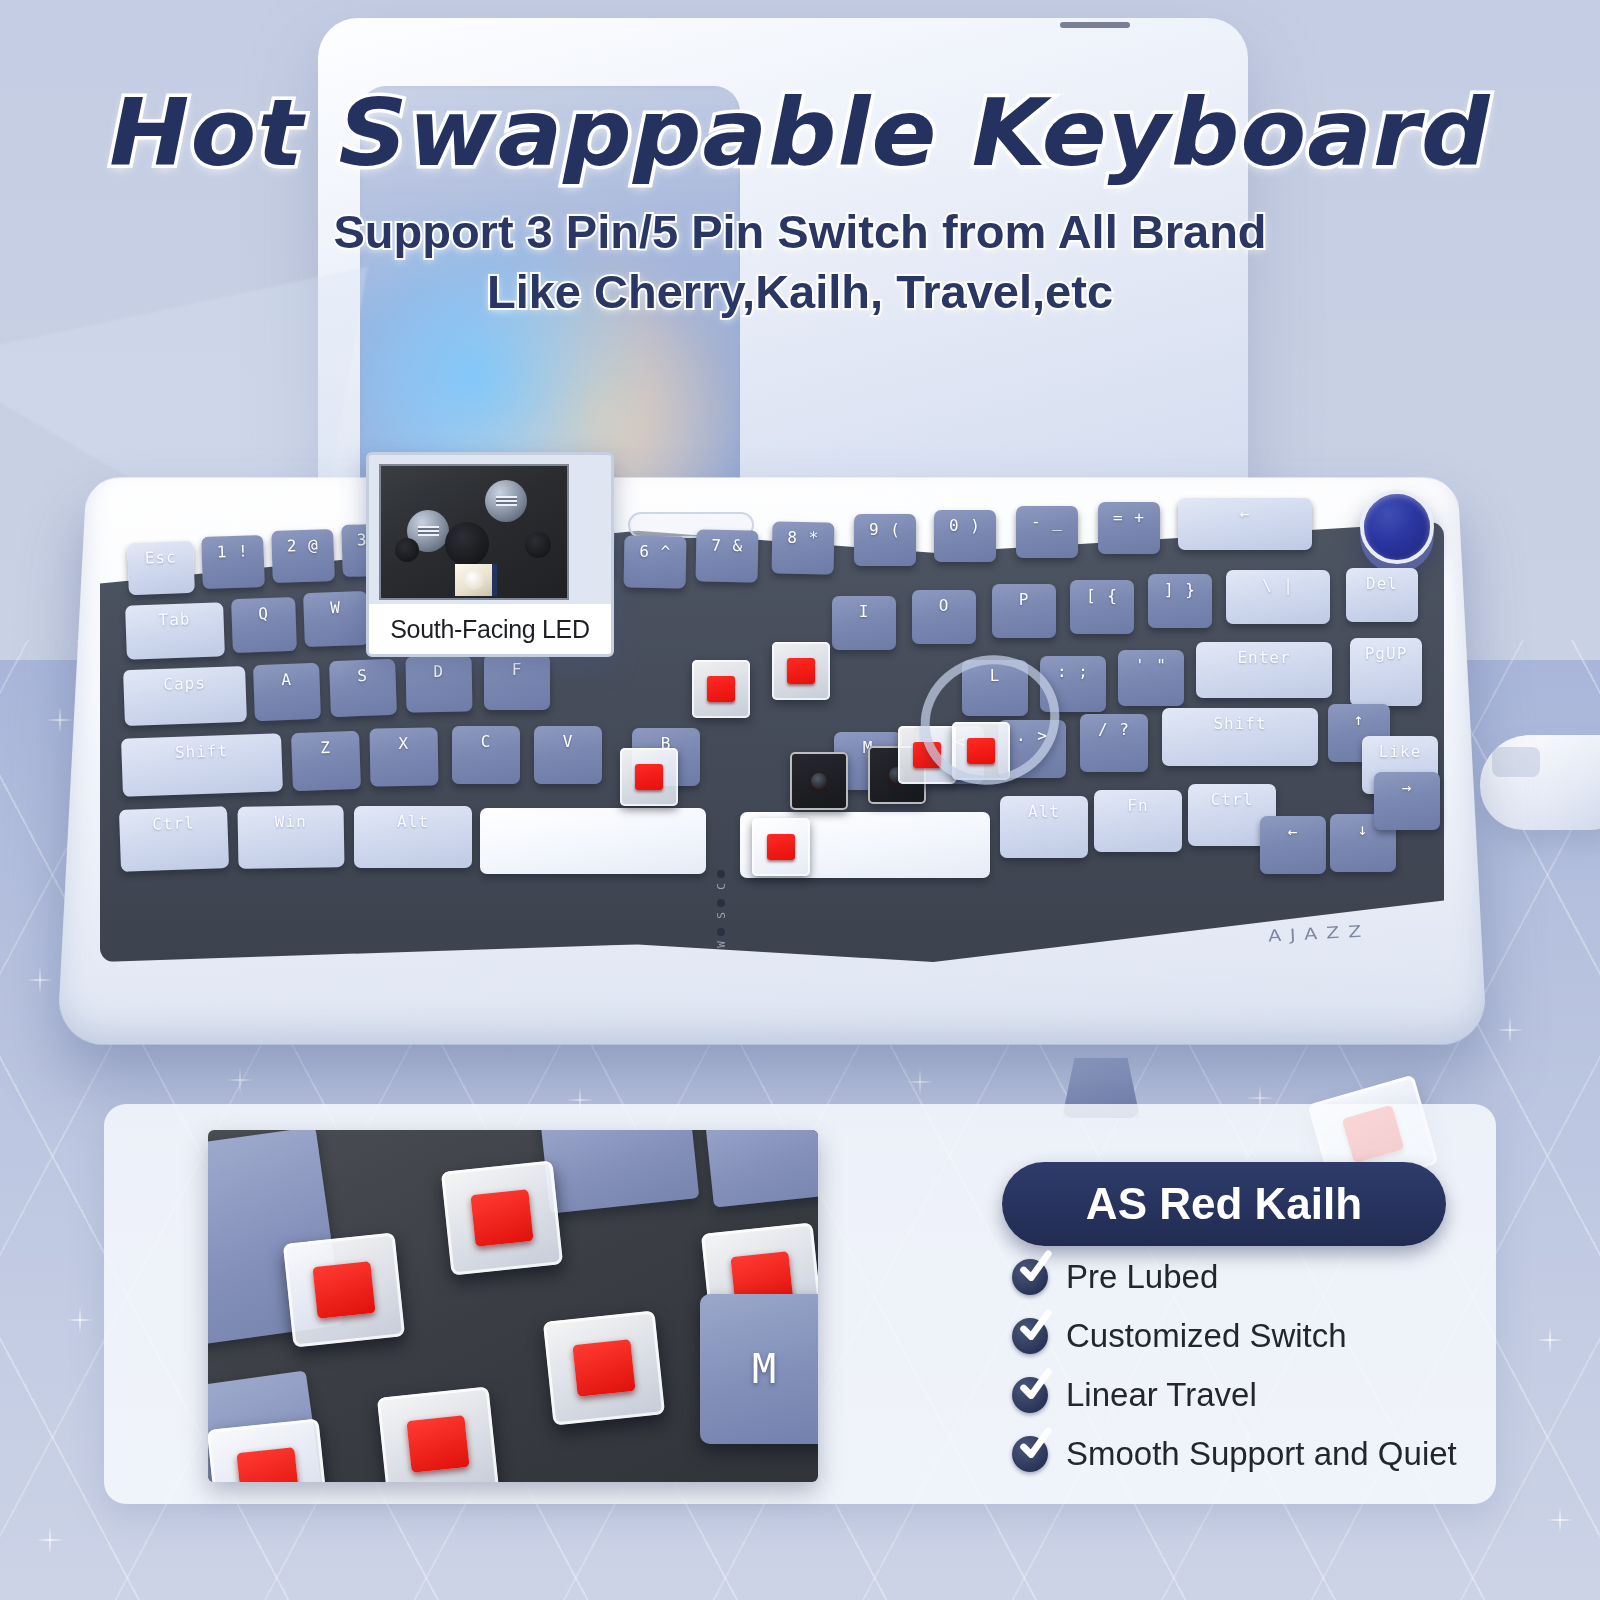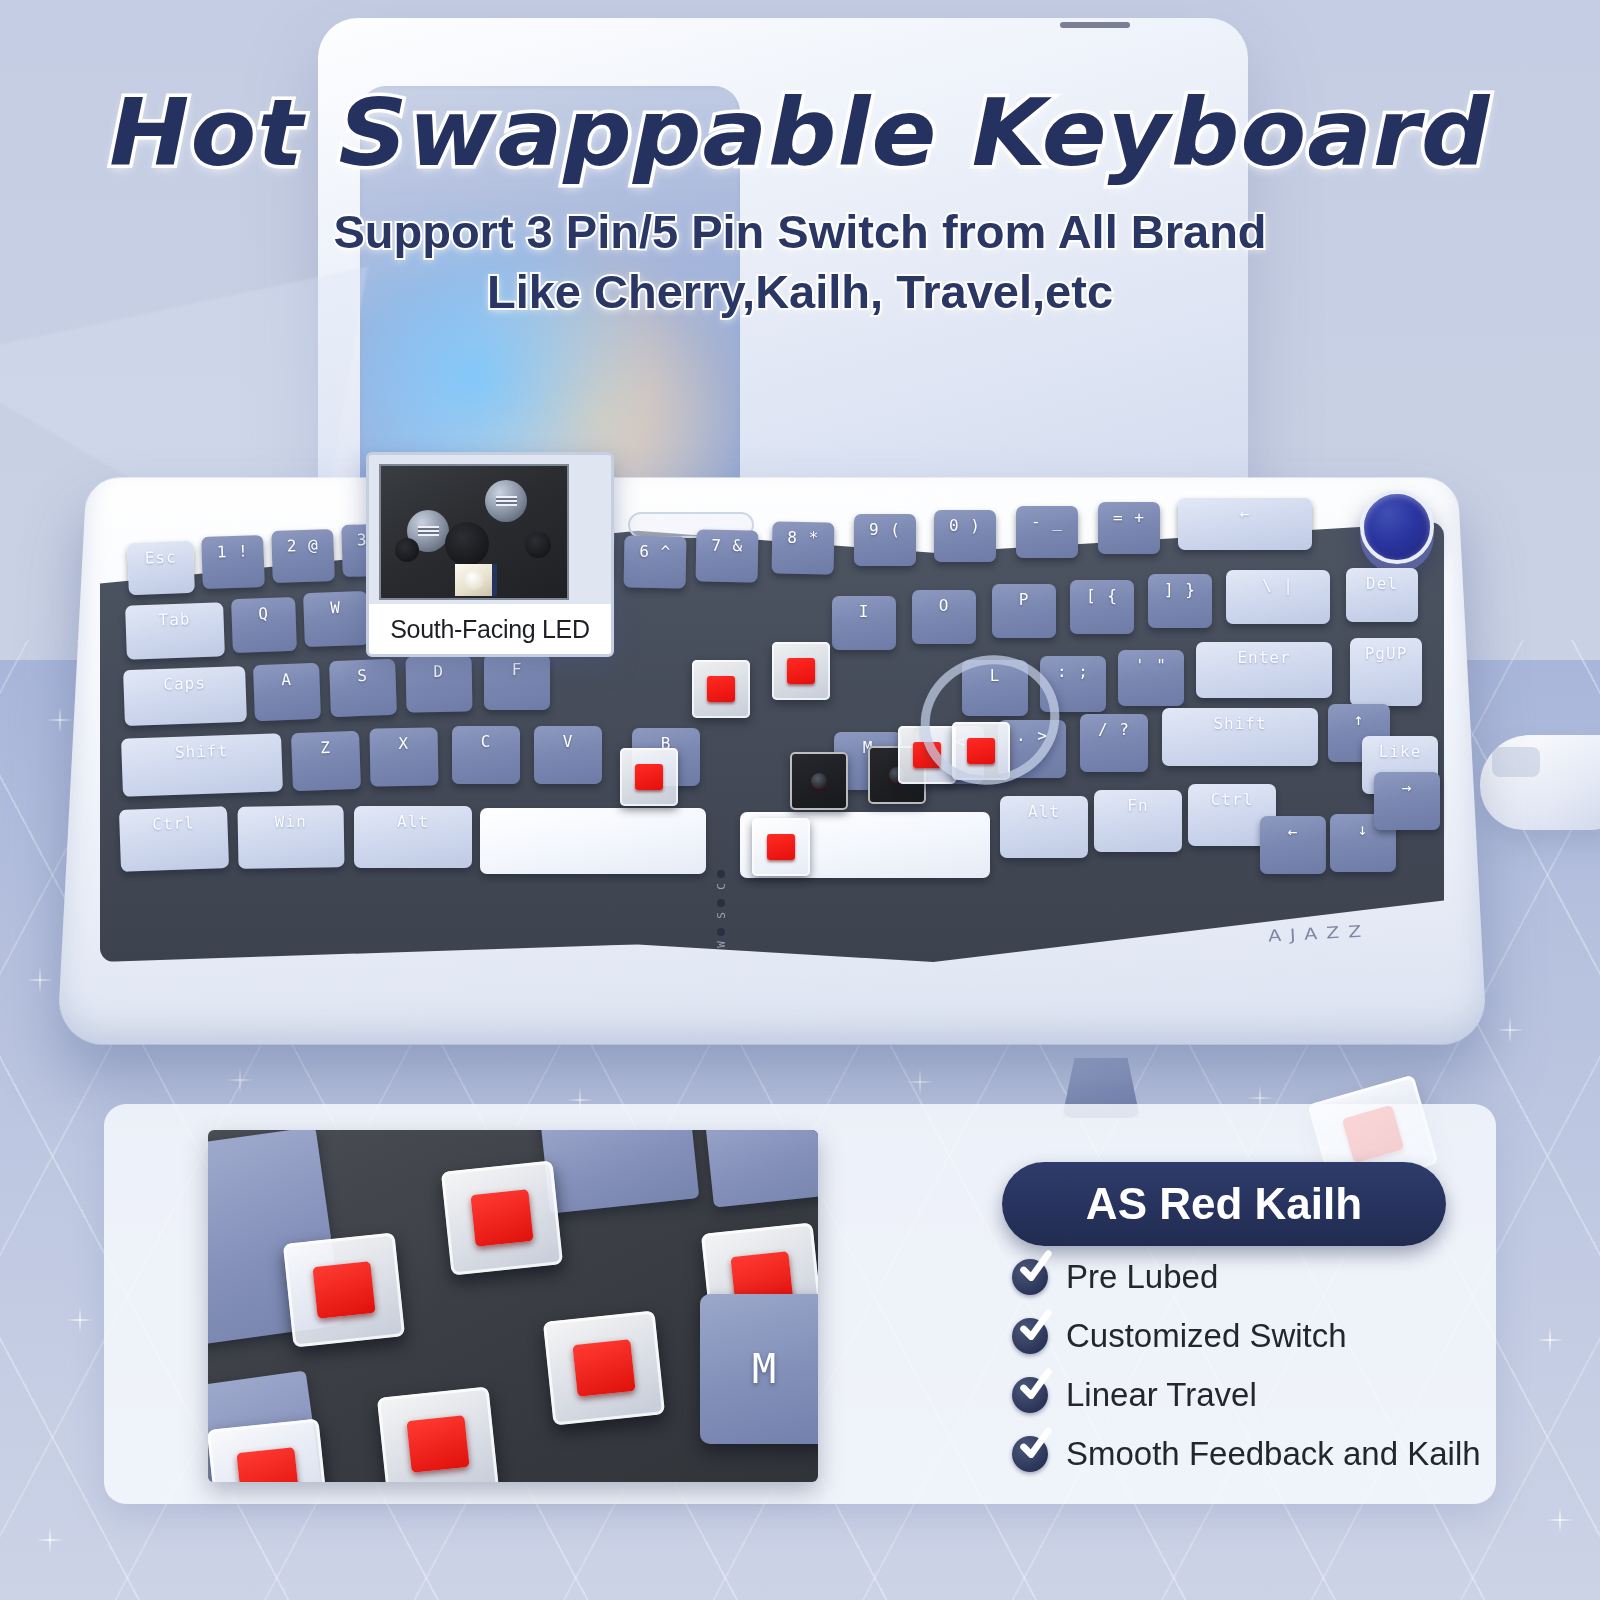--- a/index.html
+++ b/index.html
@@ -596,16 +596,16 @@
           </svg>
       </span>
       <span class="feature-label">Linear Travel</span>
     </div>
     <div class="feature">
       <span class="check">
         <svg viewBox="0 0 40 40">
             <path d="M8 21 L16 29 L34 4" stroke="#ffffff" stroke-width="7" fill="none" stroke-linecap="round" stroke-linejoin="round"></path>
           </svg>
       </span>
-      <span class="feature-label">Smooth Feedback and Kailh</span>
+      <span class="feature-label">Smooth Support and Quiet</span>
     </div>
   </div>
 </div>
 
 </body></html>

